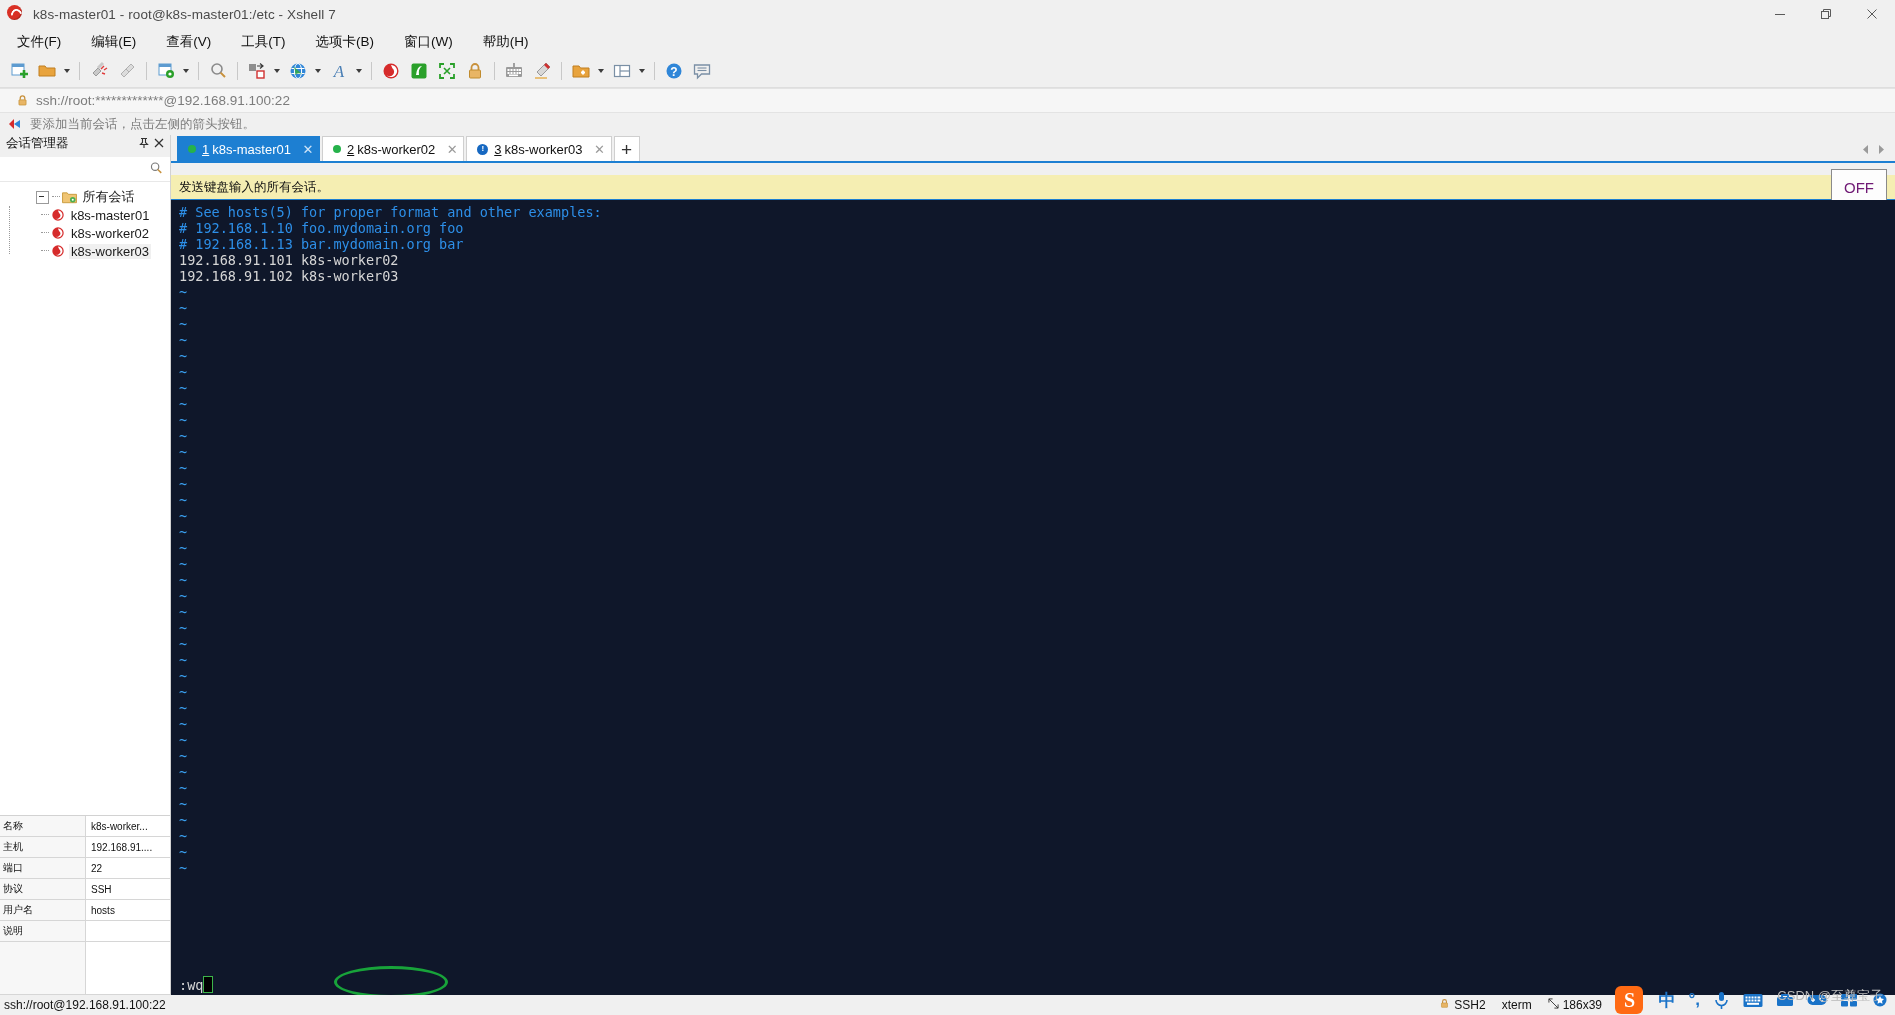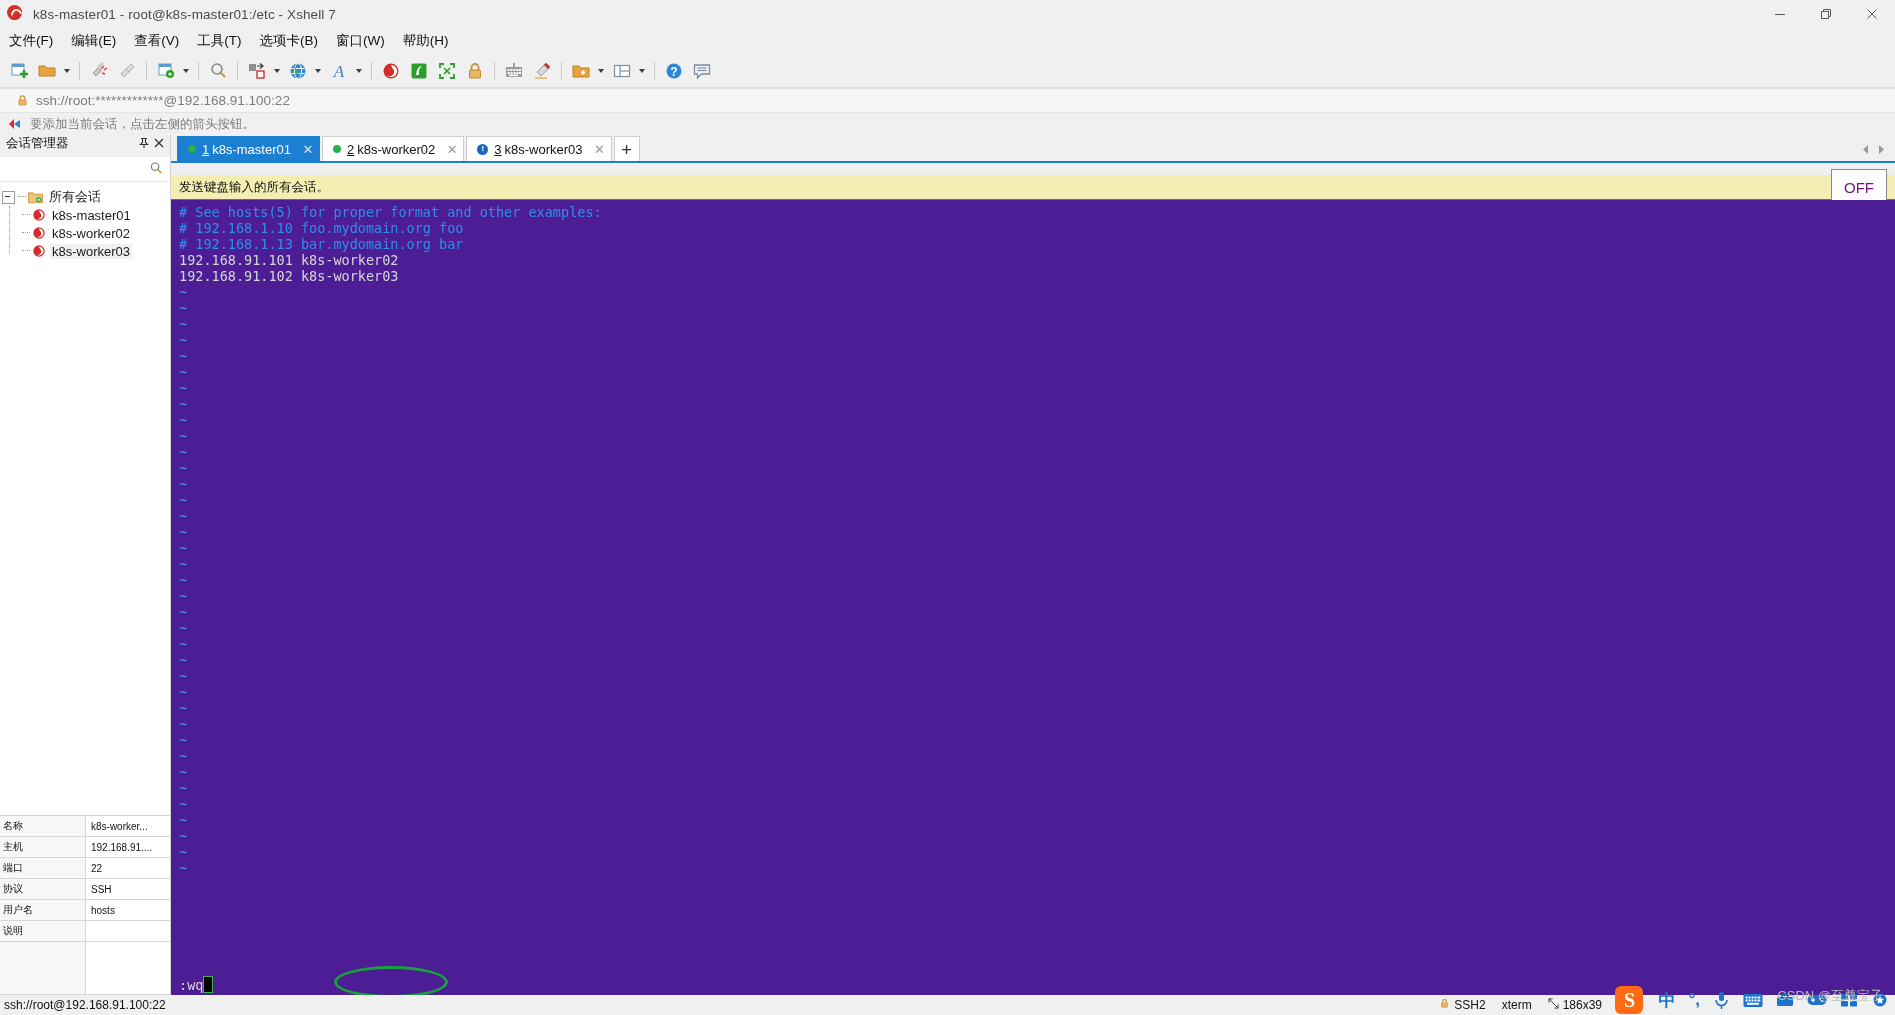--- a/index.html
+++ b/index.html
@@ -73,24 +73,26 @@
     display: flex; align-items: center; justify-content: center;
     color: #5a5a5a;
   }
   .win-btn svg { display: block; }
 
   
   .menubar {
     height: 25px;
     background: #f0f0f0;
     display: flex;
-    align-items: flex-start;
+    align-items: center;
+    padding-left: 8px;
     flex: 0 0 auto;
     font-size: 13.5px;
     color: #111;
+    gap: 12px;
   }
   .menu-item {
     padding: 3px 9px;
     white-space: nowrap;
   }
 
   
   .toolbar {
     height: 33px;
     background: #f0f0f0;
@@ -196,20 +198,21 @@
     padding-top: 6px;
     font-size: 13px;
     position: relative;
   }
   .tree-row {
     height: 18px;
     display: flex;
     align-items: center;
     padding-left: 2px;
     white-space: nowrap;
+    justify-content: center;
   }
   .tree-row.child { padding-left: 22px; }
   .tree-row.selected .tree-label {
     background: #f0f0f0;
   }
   .expander {
     width: 11px; height: 11px;
     border: 1px solid #9a9a9a;
     background: #fff;
     position: relative;
@@ -379,21 +382,21 @@
     border: 1px solid #8a8a8a;
     display: flex; align-items: center; justify-content: center;
     font-size: 15px;
     color: #701a75;
     padding: 8px 6px;
   }
 
   
   .terminal {
     flex: 1 1 auto;
-    background: #4c1d95;
+    background: #0f172a;
     position: relative;
     overflow: hidden;
     font-family: "DejaVu Sans Mono", "Liberation Mono", monospace;
     font-size: 13.5px;
     line-height: 16px;
     padding: 4px 0 0 8px;
     min-height: 0;
   }
   .term-line { white-space: pre; height: 16px; }
   .c-comment { color: #2d8fe8; }

